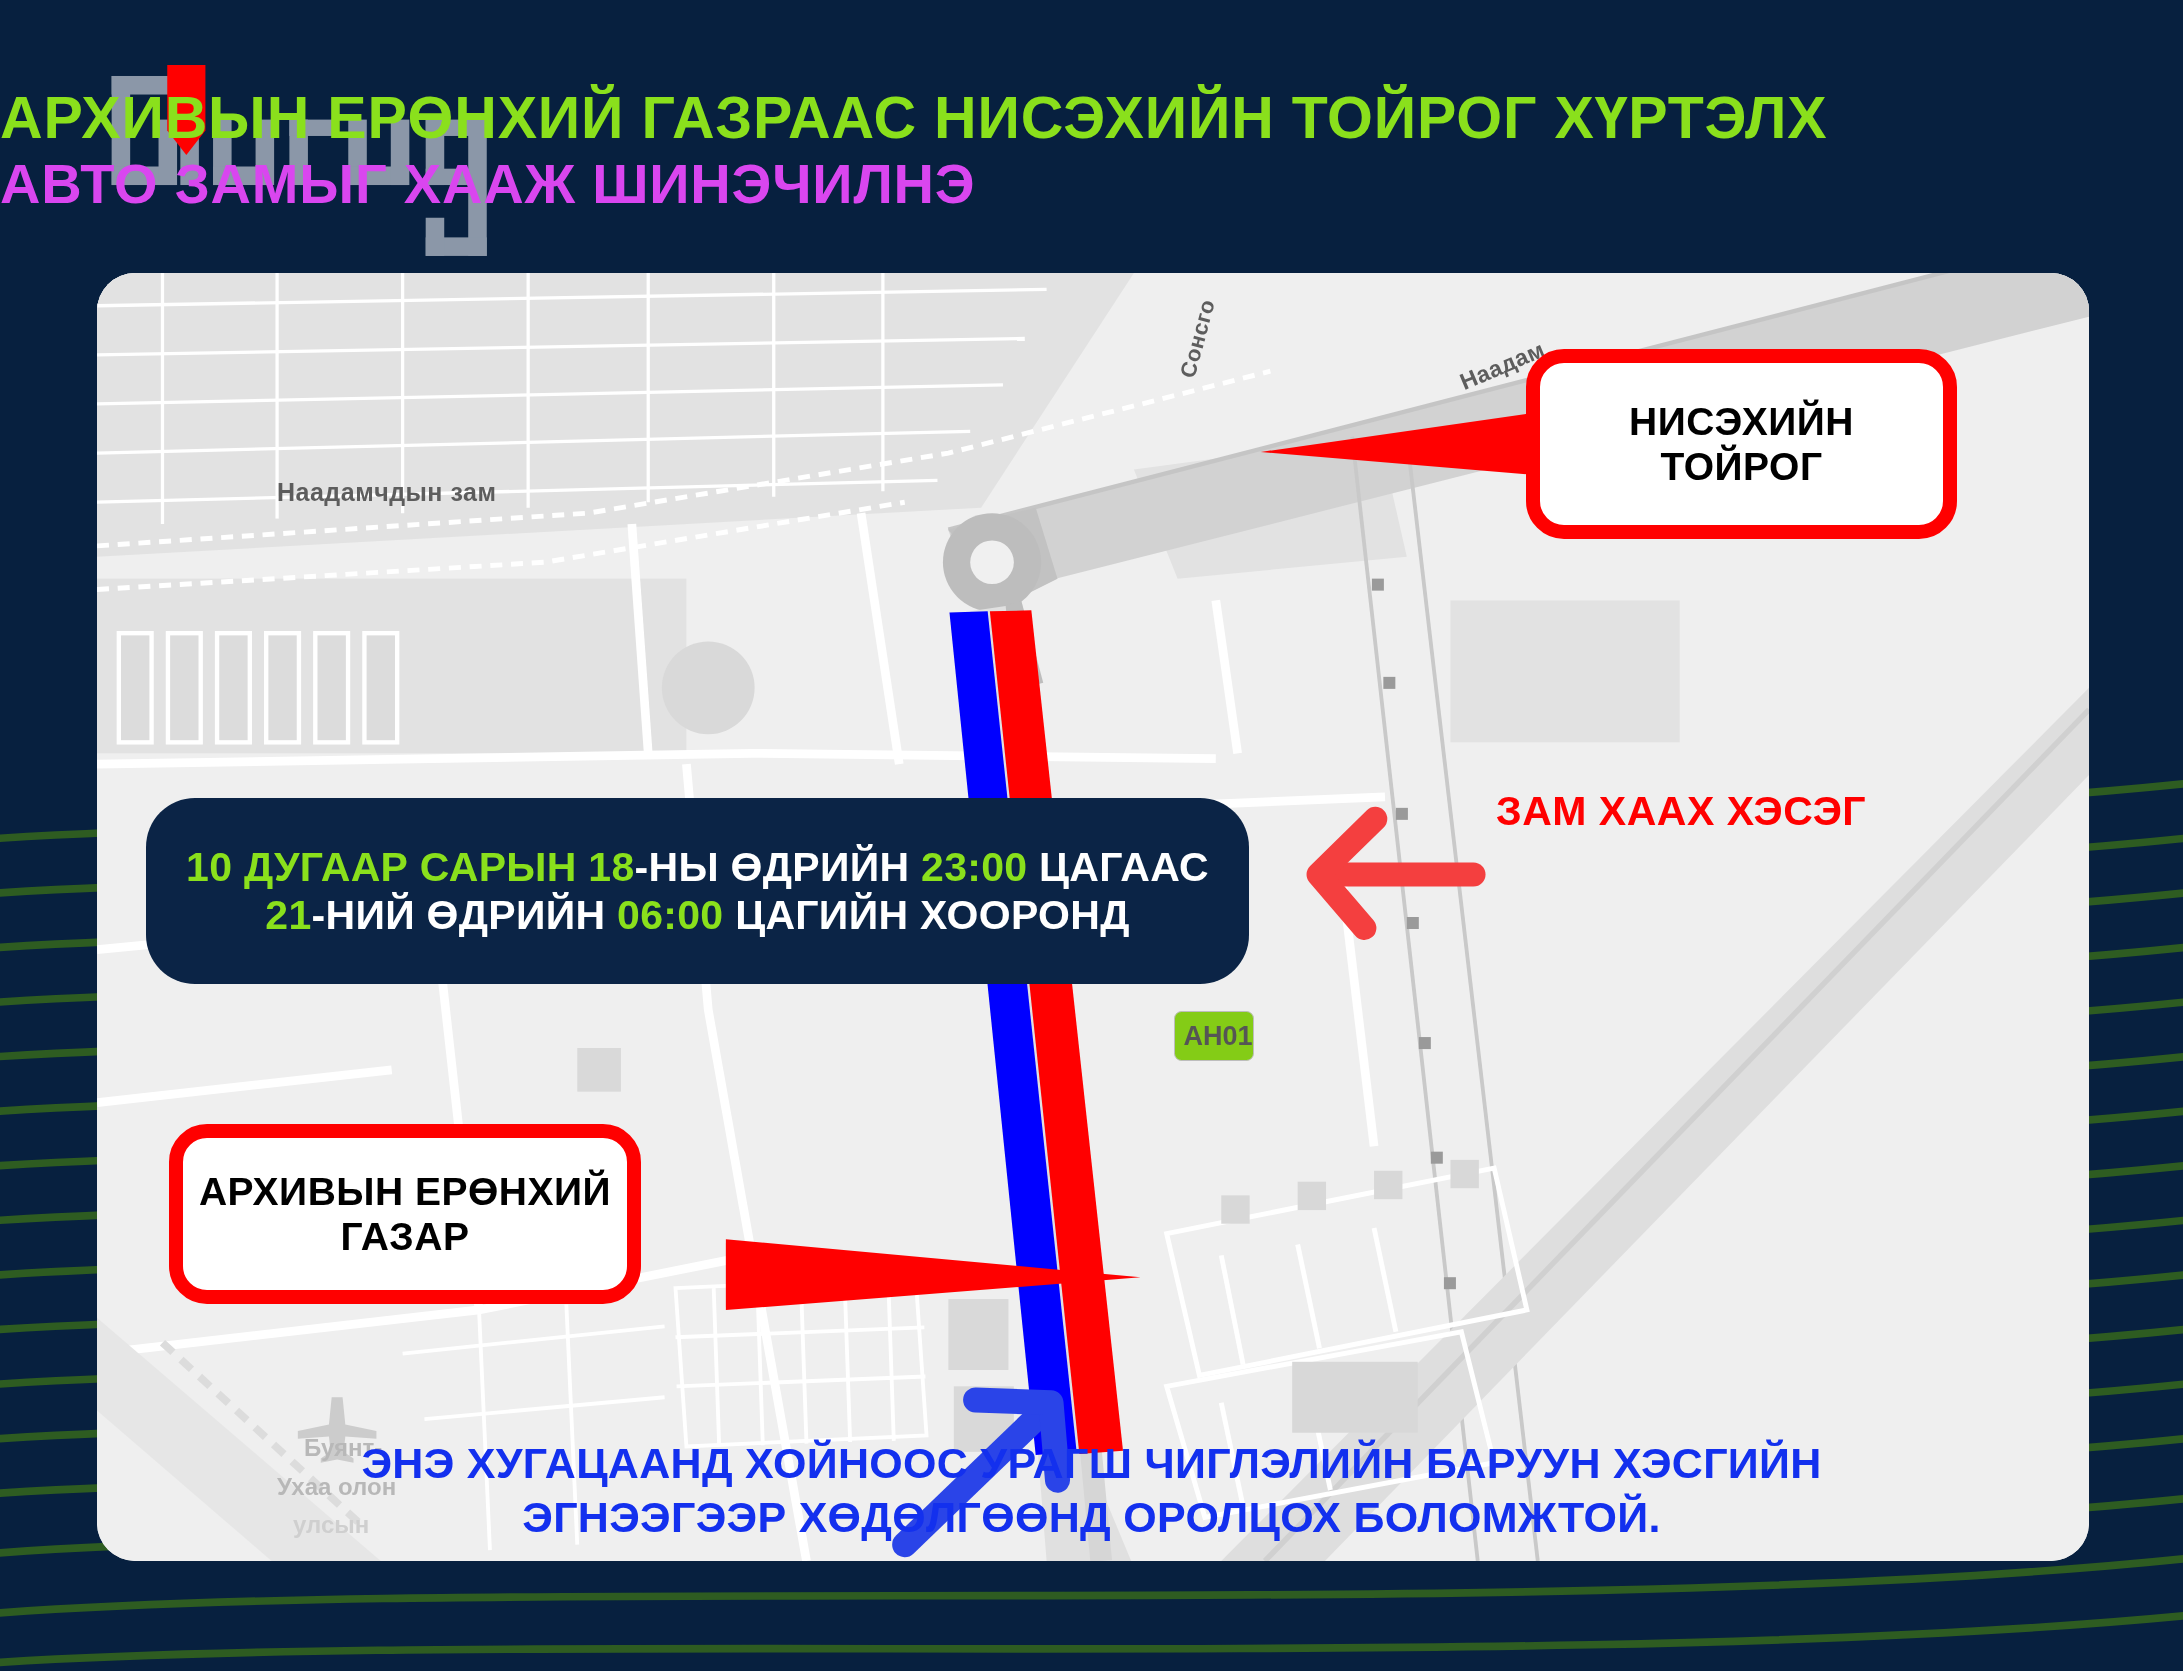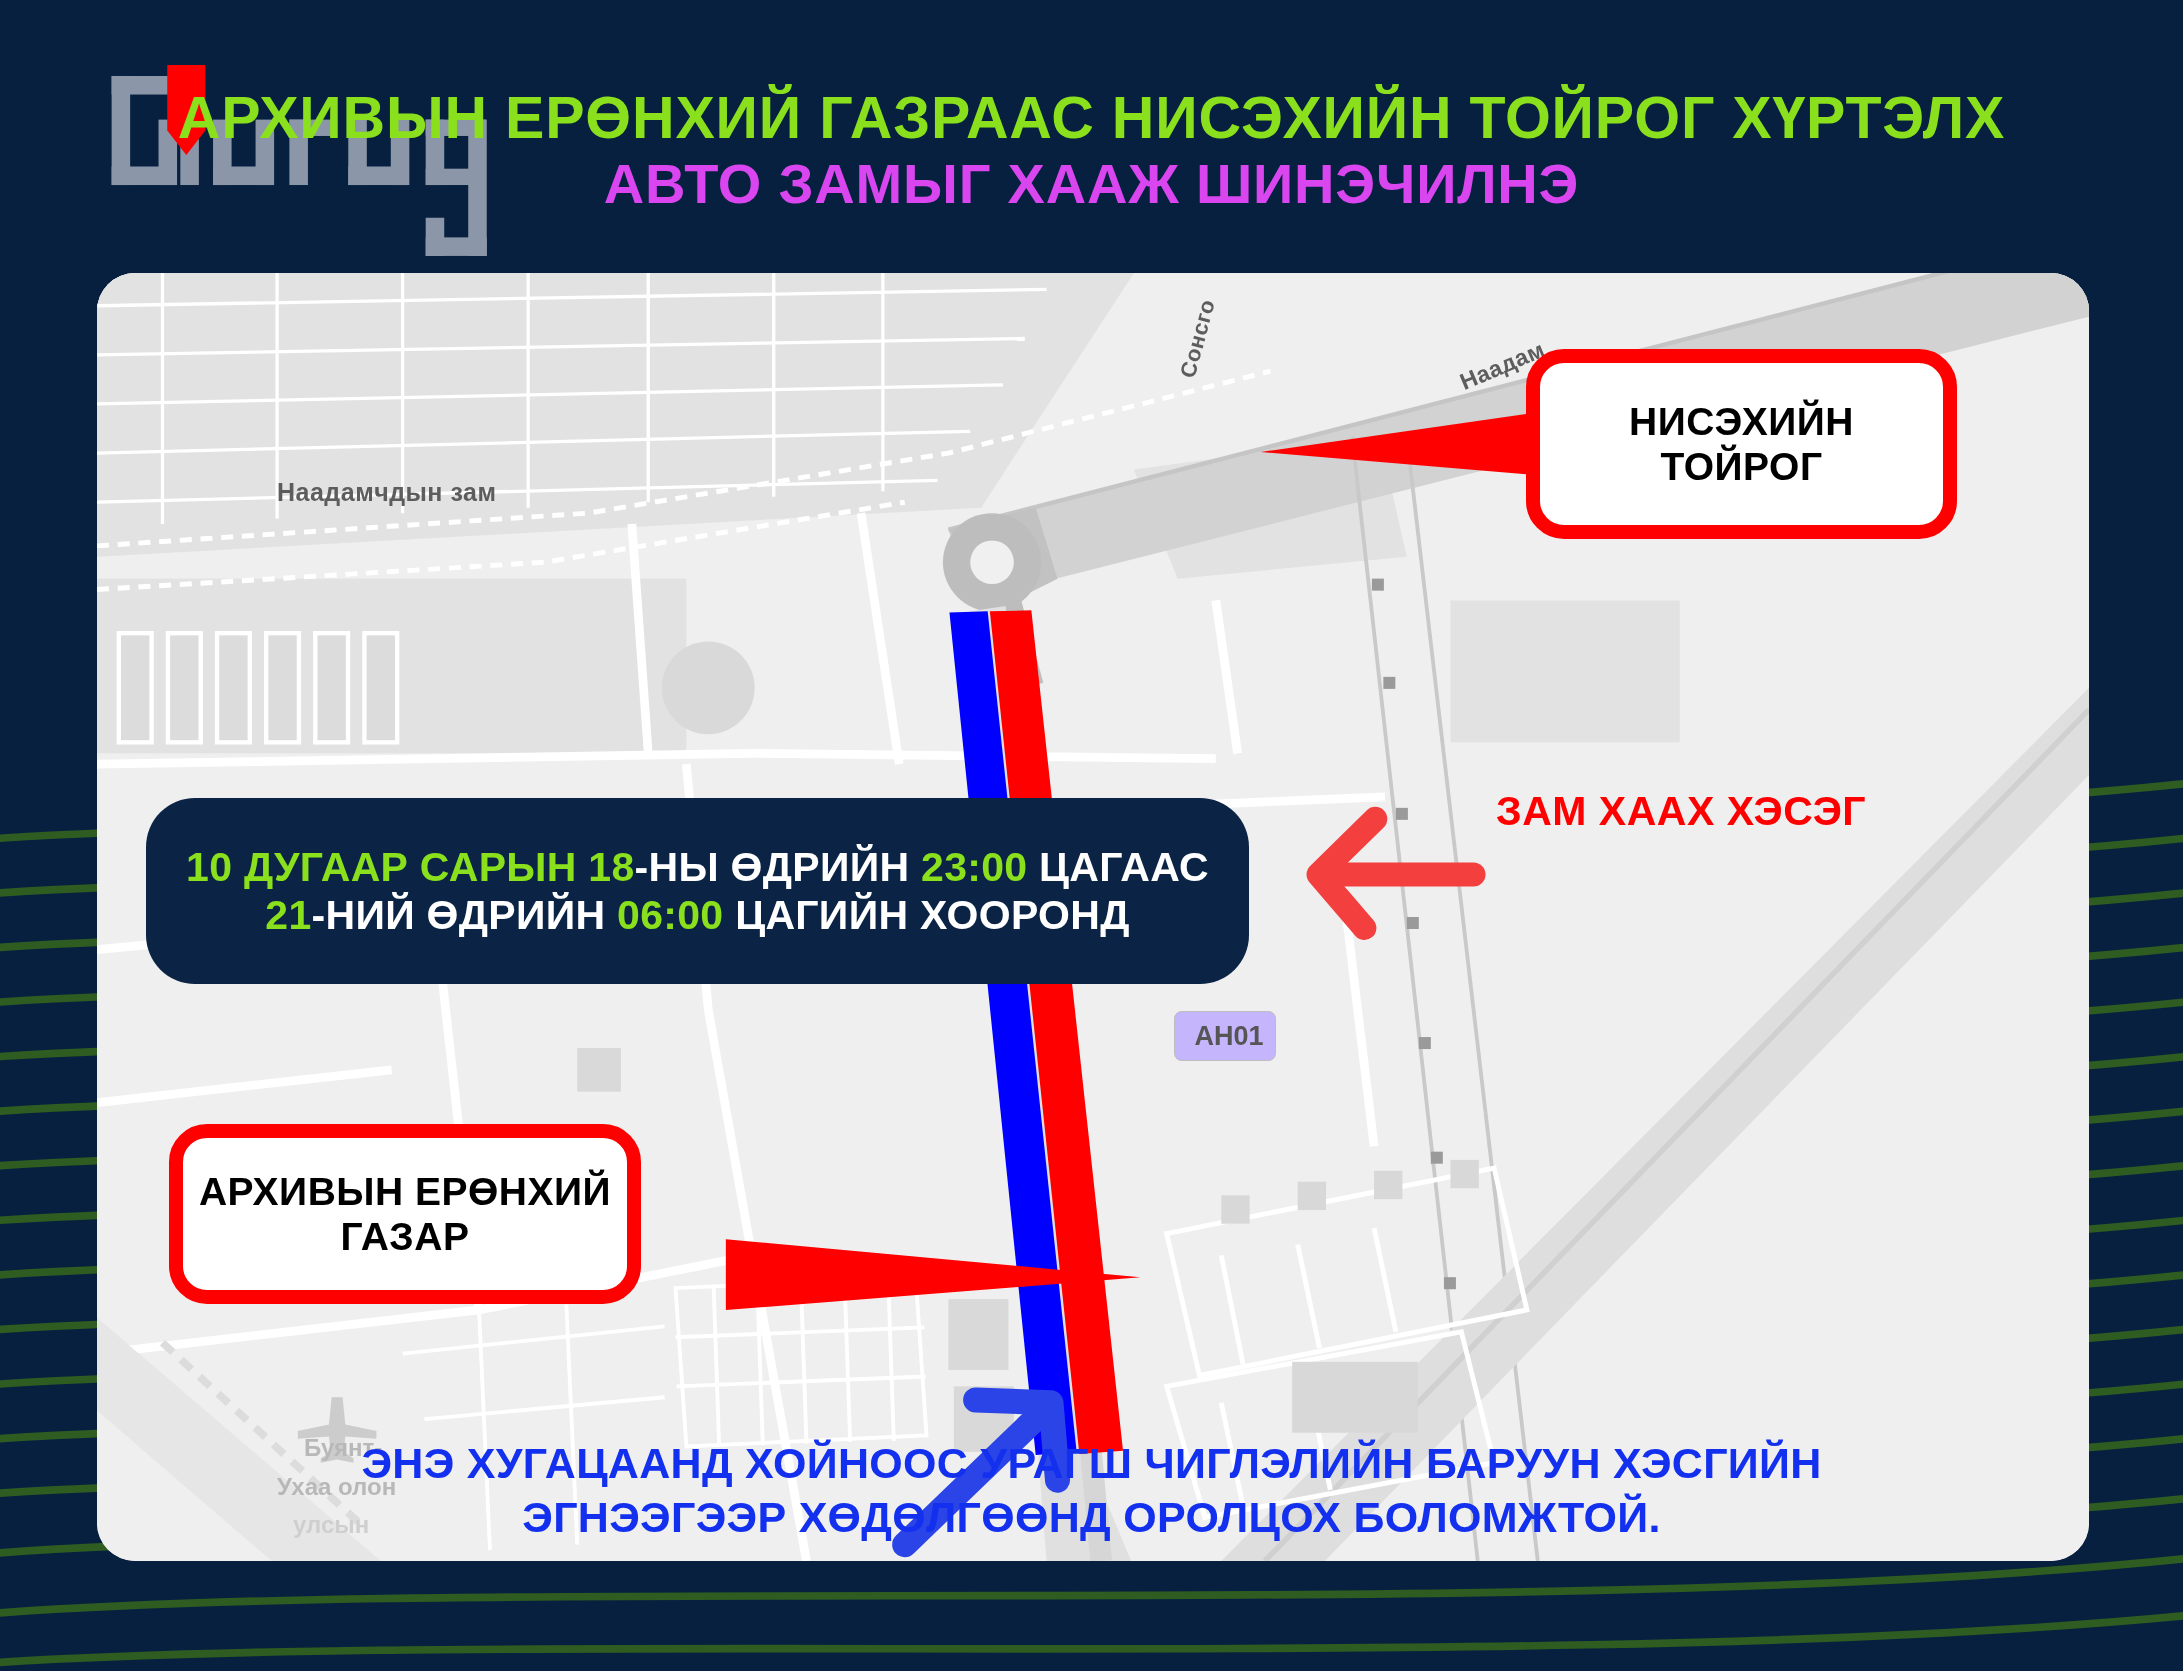--- a/index.html
+++ b/index.html
@@ -26,21 +26,21 @@
     width: 458px; height: 191px;
     z-index: 1;
     opacity: 1;
   }
 
   
   .header {
     position: absolute;
     left: 0; top: 87px;
     width: 2183px;
-    text-align: center;
+    text-align: left;
     z-index: 3;
   }
   .title-l1 {
     color: #8ae01c;
     font-size: 59px;
     font-weight: bold;
     letter-spacing: 0.8px;
     line-height: 1.06;
     white-space: nowrap;
   }
@@ -83,22 +83,22 @@
     transform: rotate(-75deg); transform-origin: left top; letter-spacing:0.5px;
   }
   .lbl-buyant1 { left: 207px; top: 1161px; font-size: 24px; color:#b8b8b8; }
   .lbl-buyant2 { left: 180px; top: 1200px; font-size: 24px; color:#b8b8b8; }
   .lbl-buyant3 { left: 196px; top: 1238px; font-size: 24px; color:#cfcfcf; }
 
   
   .road-shield {
     position: absolute;
     left: 1077px; top: 738px;
-    width: 102px; height: 50px;
-    background: #c4b5fd;
+    width: 80px; height: 50px;
+    background: #84cc16;
     border: 1.6px solid #bdbdbd;
     border-radius: 7.6px;
     display: flex; align-items: center; justify-content: center;
     color: #555; font-size: 27px; font-weight: bold; padding-left: 8px;
   }
 
   
   .strips { position:absolute; inset:0; width:100%; height:100%; pointer-events:none; }
 
   

